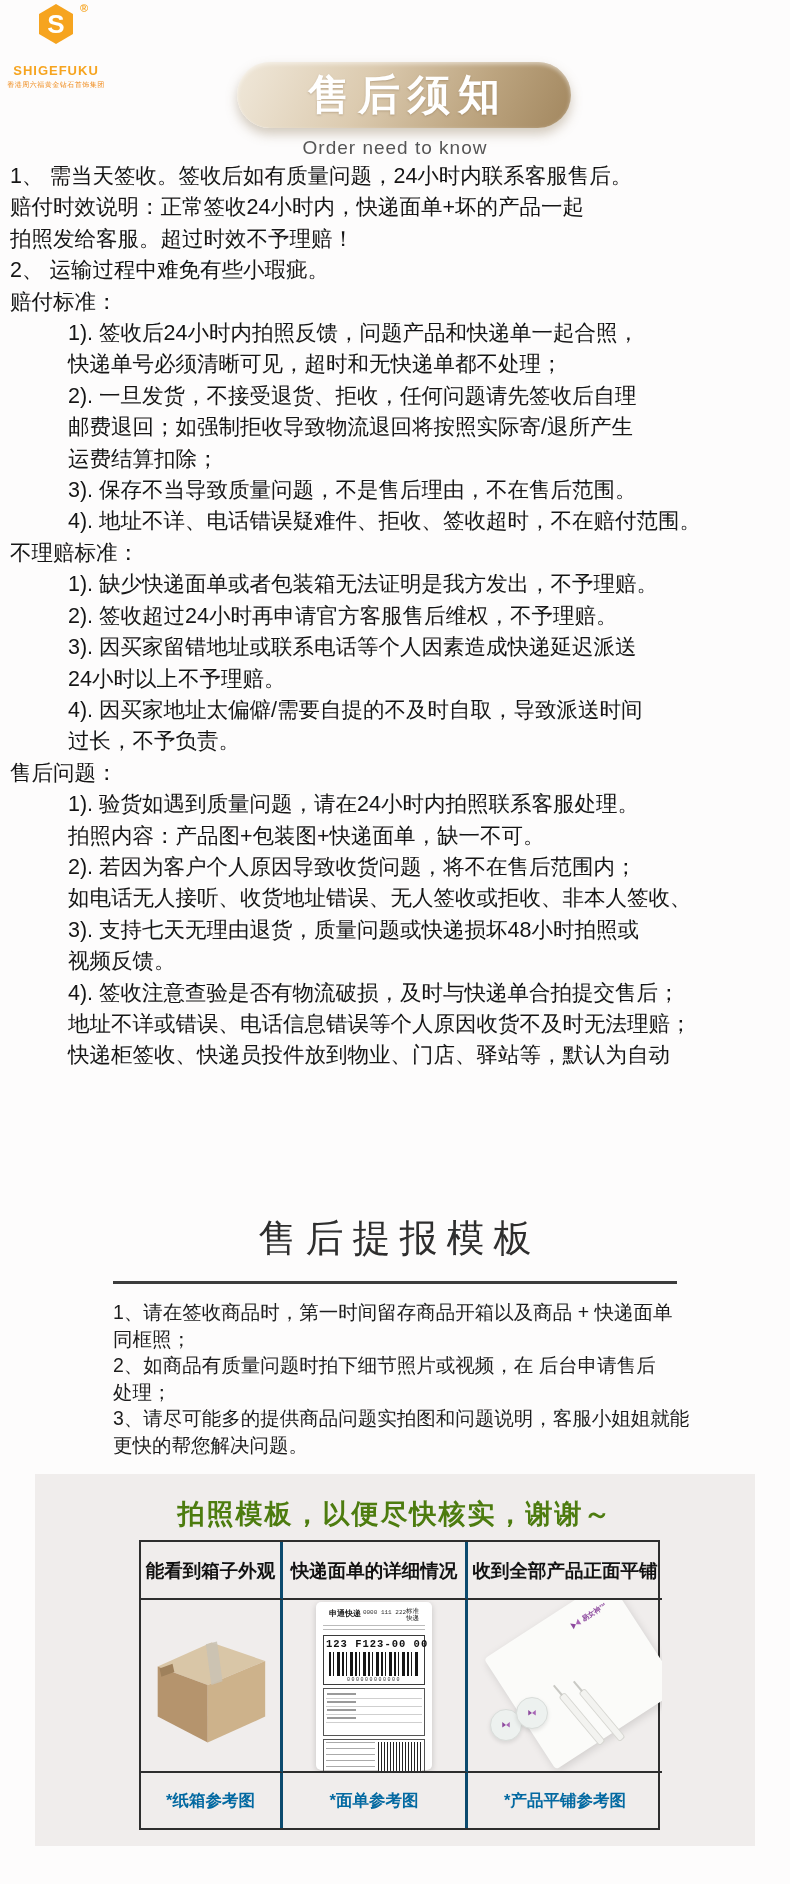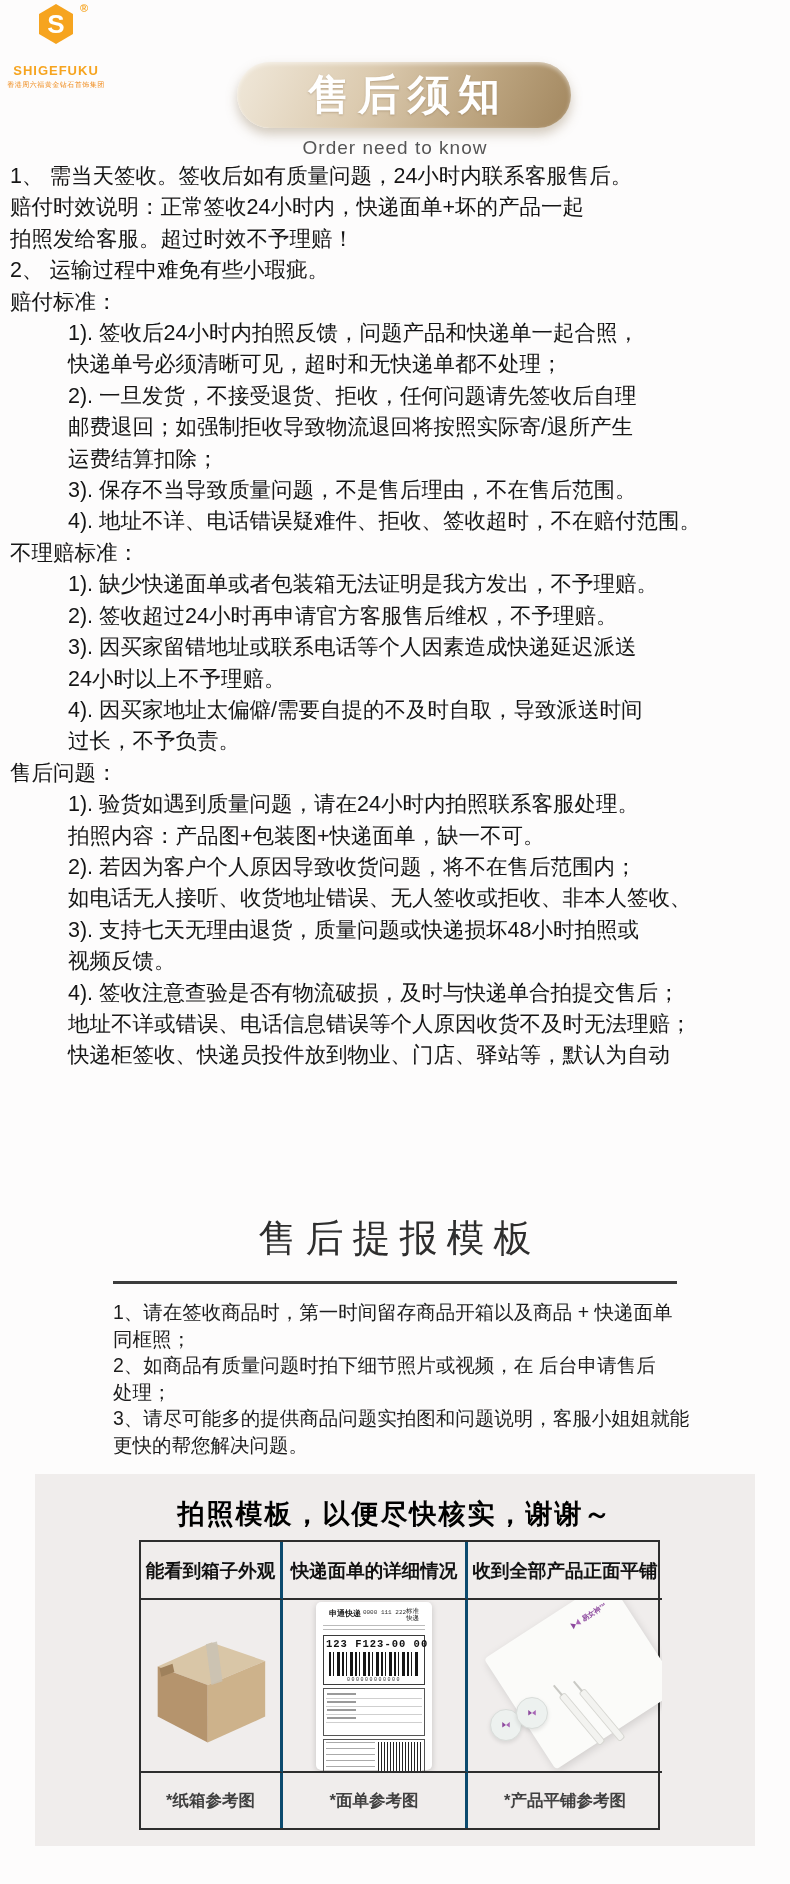--- a/index.html
+++ b/index.html
@@ -30,29 +30,29 @@
 
   
   .tpl-title{position:absolute;top:1213px;left:0;width:790px;text-align:center;
     font-size:38px;color:#2e2e2e;letter-spacing:9px;padding-left:9px;box-sizing:border-box;}
   .tpl-hr{position:absolute;top:1281px;left:113px;width:564px;height:3px;background:#3c3c3c;}
   .tpl-list{position:absolute;top:1299px;left:113px;width:600px;color:#1d1d1d;}
   .tpl-list .nline{font-size:19.5px;line-height:26.6px;white-space:nowrap;}
 
   
   .photo-box{position:absolute;left:35px;top:1474px;width:720px;height:372px;background:#f0edec;}
-  .pb-title{margin-top:22px;text-align:center;font-size:27px;font-weight:bold;color:#000000;letter-spacing:2px;}
+  .pb-title{margin-top:22px;text-align:center;font-size:27px;font-weight:bold;color:#4d7c0f;letter-spacing:2px;}
   .pt{position:absolute;left:104px;top:66px;width:521px;height:290px;
     display:grid;grid-template-columns:142px 185px 194px;grid-template-rows:58px 1fr 55px;
     border:2px solid #2e2e2e;box-sizing:border-box;}
   .cell{display:flex;align-items:center;justify-content:center;box-sizing:border-box;overflow:hidden;position:relative;}
   .bR{border-right:3px solid #0c4a6e;}
   .bB{border-bottom:2px solid #2e2e2e;}
   .pt-head{font-size:18.5px;font-weight:bold;color:#111;white-space:nowrap;}
-  .pt-cap{font-size:16.5px;font-weight:bold;color:#404040;white-space:nowrap;}
+  .pt-cap{font-size:16.5px;font-weight:bold;color:#0369a1;white-space:nowrap;}
 
   
   .carton-wrap{width:140px;height:130px;}
 
   
   .wb{width:116px;height:168px;background:#ffffff;border-radius:5px;box-shadow:0 2px 6px rgba(0,0,0,.18);
      padding:6px 7px;box-sizing:border-box;font-family:"Liberation Mono","DejaVu Sans Mono",monospace;}
   .wb-head{display:flex;justify-content:center;align-items:flex-start;}
   .wb-courier{font-size:8px;font-weight:bold;color:#222;white-space:nowrap;}
   .wb-num{font-size:6px;color:#333;margin-left:2px;white-space:nowrap;padding-top:1px;}

